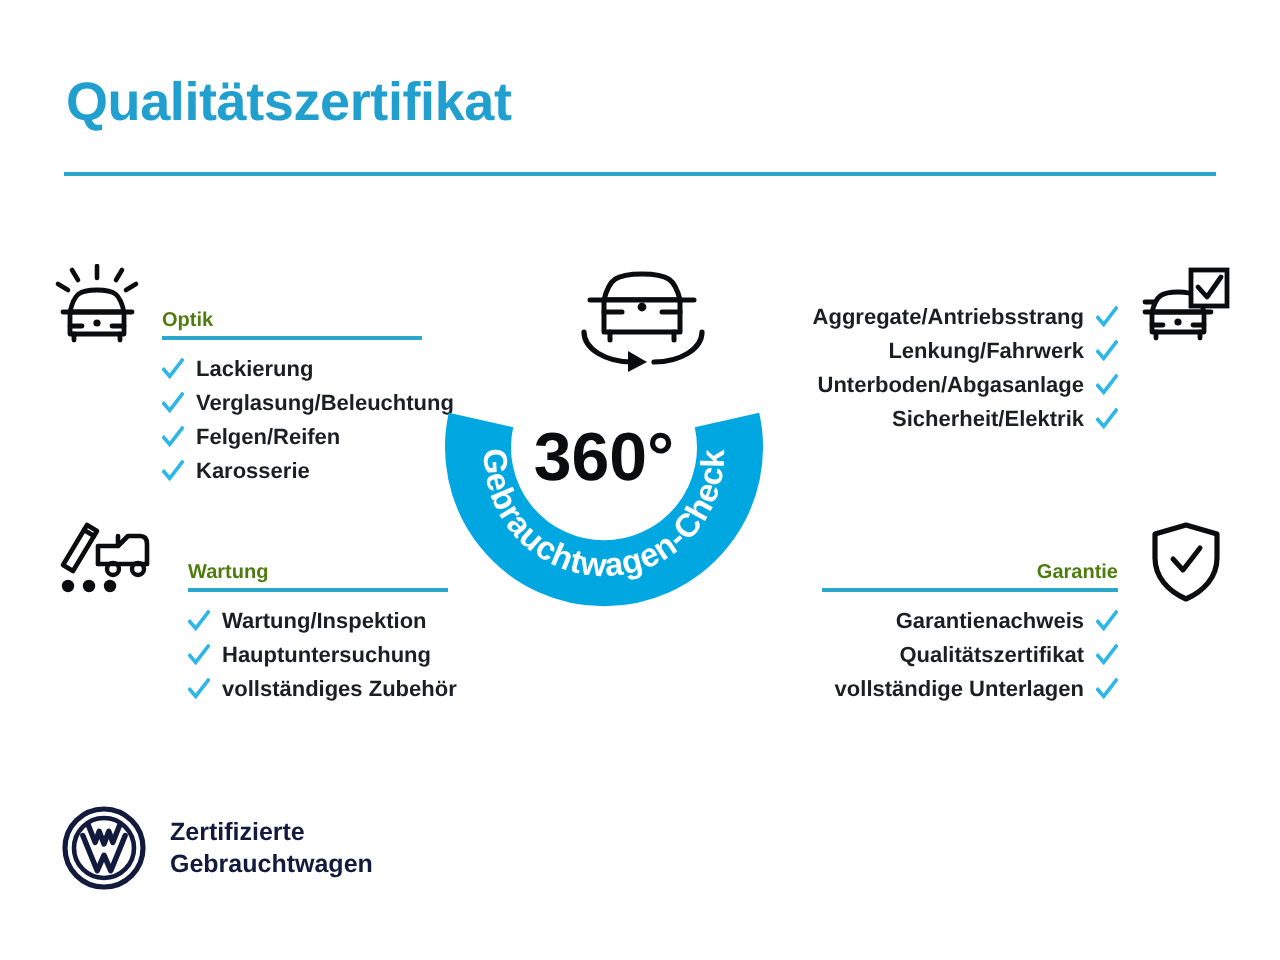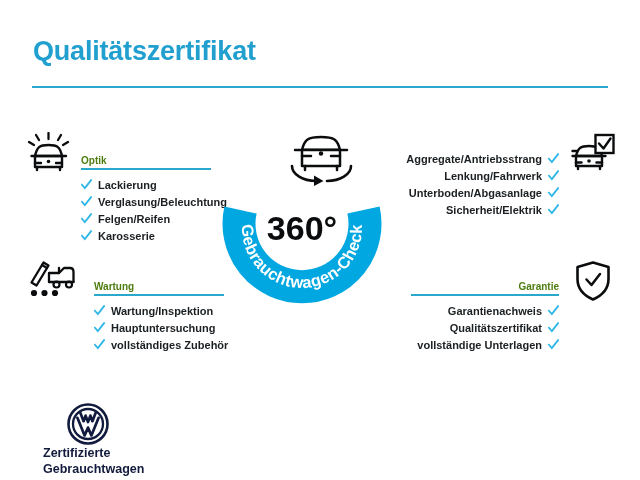--- a/index.html
+++ b/index.html
@@ -116,21 +116,20 @@
   }
   .badge-car svg { display: block; }
 
   
   .footer {
     position: absolute;
     left: 31px;
     top: 403px;
     display: flex;
     align-items: center;
-    flex-direction: column;
   }
   .vw-mark { width: 42px; height: 42px; flex: 0 0 42px; }
   .vw-mark svg { display: block; }
   .vw-text {
     margin-left: 12px;
     font-size: 12.5px;
     font-weight: bold;
     color: #121B3D;
     line-height: 16px;
   }

